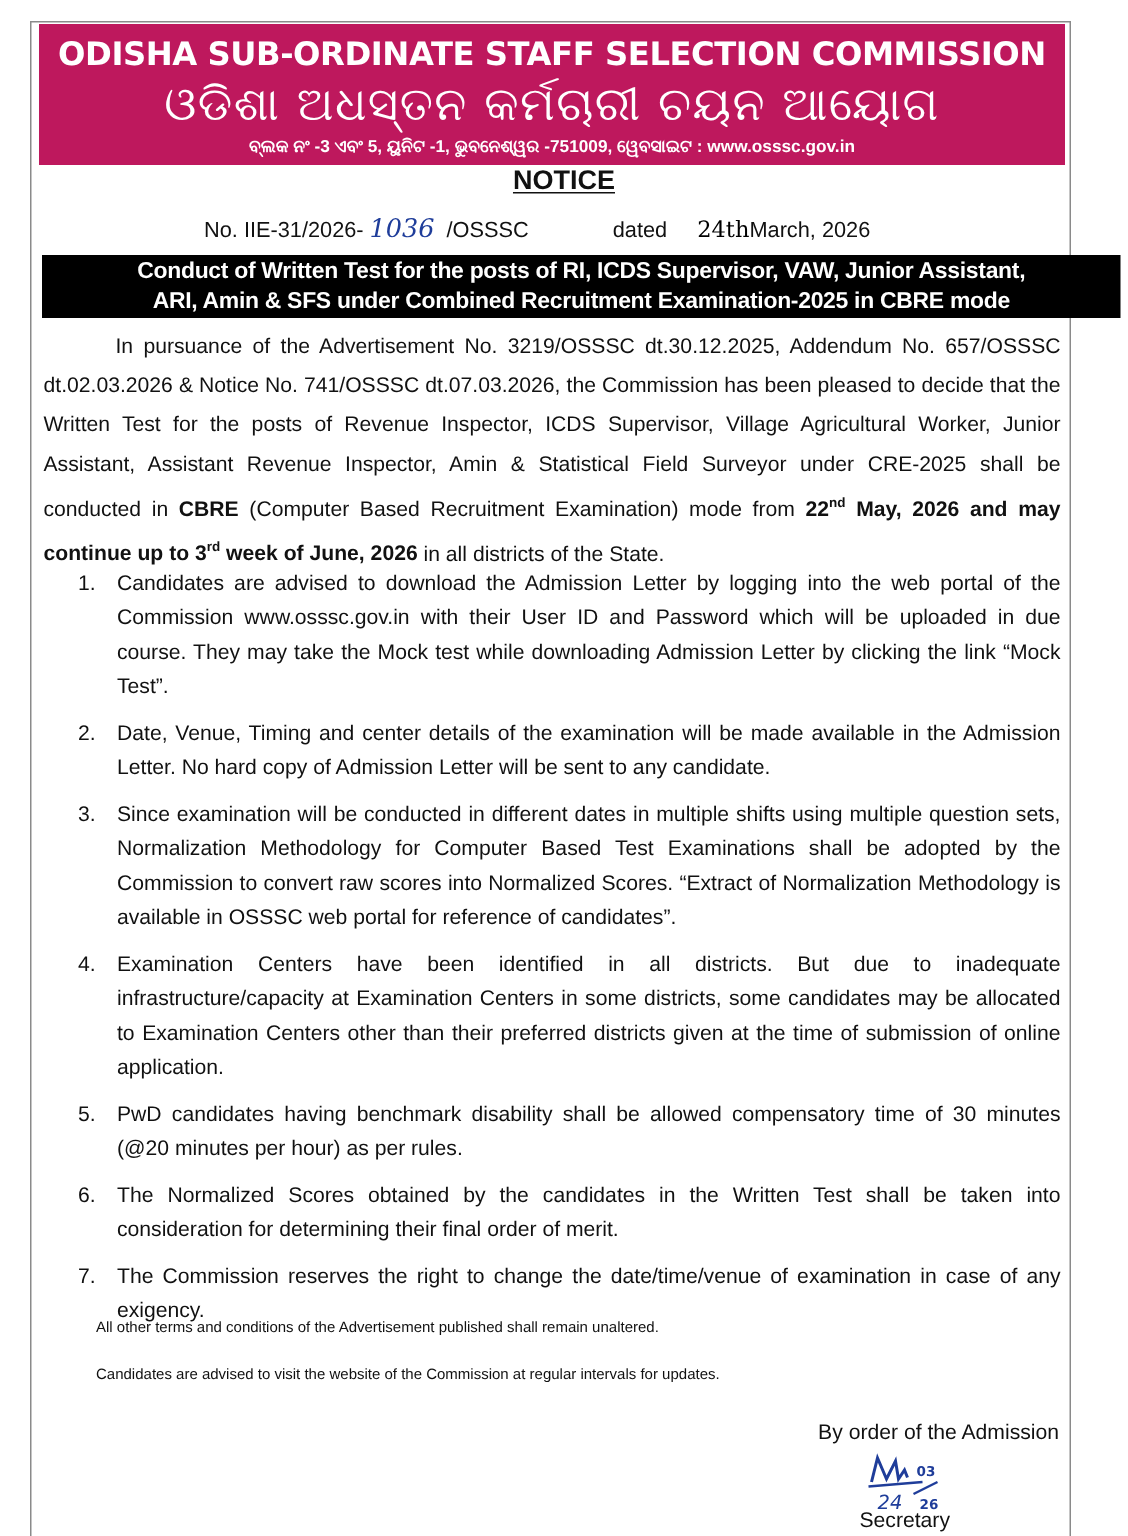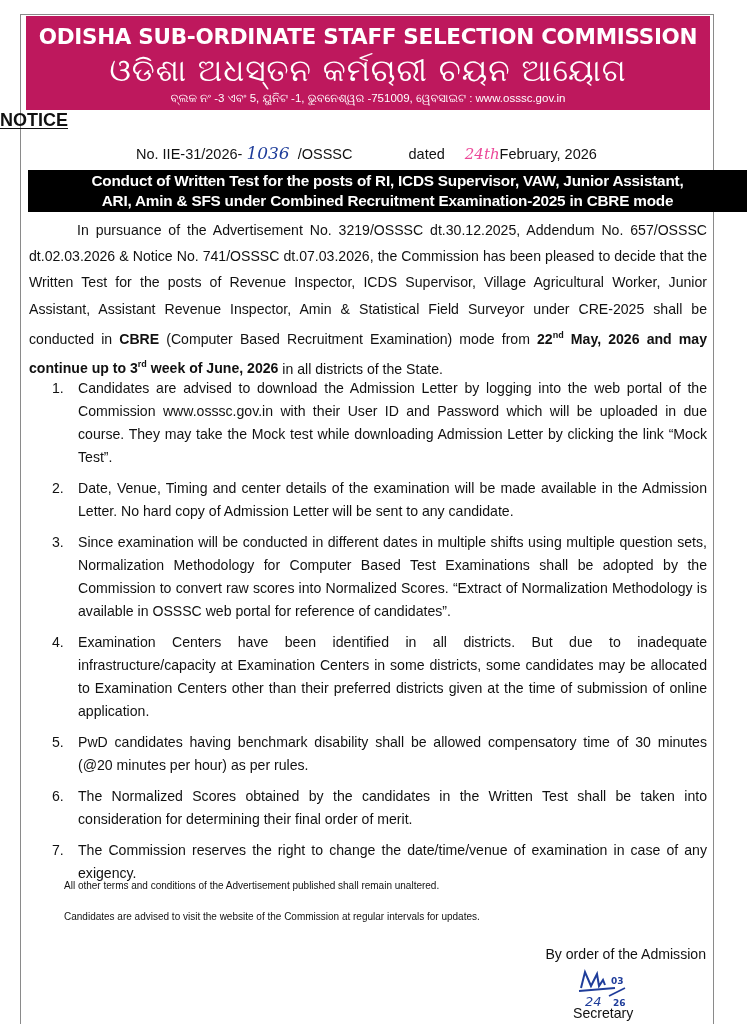--- a/index.html
+++ b/index.html
@@ -1,27 +1,27 @@
 <!DOCTYPE html>
 <html><head>
 <meta charset="utf-8">
 <style>
   html, body { margin: 0; padding: 0; background: #ffffff; }
   body { width: 752px; height: 1024px; position: relative; overflow: hidden; font-family: "Liberation Sans", sans-serif; color: #111; }
   .frame { position: absolute; left: 20px; top: 14px; width: 694px; height: 1030px; border: 1.5px solid #8a8a8a; box-sizing: border-box; }
   .header { position: absolute; left: 26px; top: 16px; width: 684px; height: 94px; background: #be185d; color: #fff; text-align: center; }
   .header .en { font-family: "DejaVu Sans", sans-serif; font-weight: bold; font-size: 21.5px; letter-spacing: -0.3px; margin-top: 8px; line-height: 26px; }
   .header .or { font-family: "DejaVu Sans", sans-serif; font-size: 31px; line-height: 38px; margin-top: 1px; letter-spacing: 1px; }
-  .header .addr { font-size: 11.5px; font-weight: normal; line-height: 16px; margin-top: 1px; }
-  .notice-title { position: absolute; left: 0; width: 752px; top: 110px; text-align: left; font-weight: bold; font-size: 18px; }
+  .header .addr { font-size: 11.5px; font-weight: bold; line-height: 16px; margin-top: 1px; }
+  .notice-title { position: absolute; left: 0; width: 752px; top: 110px; text-align: center; font-weight: bold; font-size: 18px; }
   .notice-title span { text-decoration: underline; text-underline-offset: 2px; }
   .ref { position: absolute; top: 143px; left: 136px; font-size: 14.5px; }
   .ref .hand { font-family: "DejaVu Serif", serif; font-style: italic; color: #1f3d9a; font-size: 17px; margin: 0 8px 0 4px; }
   .ref .dated { margin-left: 52px; }
-  .ref .hand2 { font-family: "DejaVu Serif", serif; font-style: italic; color: #ec4899; font-size: 15px; margin-left: 16px; }
+  .ref .hand2 { font-family: "DejaVu Serif", serif; color: #000000; font-size: 15px; margin-left: 16px; }
   .subject { position: absolute; left: 28px; top: 170px; width: 719px; height: 42px; background: #000; color: #fff; text-align: center; font-weight: bold; font-size: 15.3px; line-height: 20px; padding-top: 1px; box-sizing: border-box; letter-spacing: -0.2px; }
   .intro { position: absolute; left: 29px; top: 217px; width: 678px; font-size: 14.1px; line-height: 26.2px; text-align: justify; }
   .intro p { margin: 0; text-indent: 48px; }
   .list { position: absolute; left: 52px; top: 377px; width: 655px; margin: 0; padding: 0; list-style: none; font-size: 14.1px; line-height: 23px; }
   .list li { position: relative; padding-left: 26px; text-align: justify; margin-bottom: 8px; }
   .list li .num { position: absolute; left: 0; top: 0; }
   .closing { position: absolute; left: 64px; width: 630px; font-size: 10px; }
   .c1 { top: 880px; }
   .c2 { top: 911px; }
   .order { position: absolute; right: 46px; top: 946px; font-size: 14.1px; }
@@ -39,21 +39,21 @@
   <div class="addr">ବ୍ଲକ ନଂ -3 ଏବଂ 5, ୟୁନିଟ -1, ଭୁବନେଶ୍ୱର -751009, ୱେବସାଇଟ : www.osssc.gov.in</div>
 </div>
 
 <div class="notice-title">
   <span>NOTICE</span>
 </div>
 
 <div class="ref">
   <span>No. IIE-31/2026-</span><span class="hand">1036</span><span>/OSSSC</span>
   <span class="dated">dated</span>
-  <span class="hand2">24th</span><span>February, 2026</span>
+  <span class="hand2">24th</span><span>March, 2026</span>
 </div>
 
 <div class="subject">
   <div>Conduct of Written Test for the posts of RI, ICDS Supervisor, VAW, Junior Assistant,</div>
   <div>ARI, Amin &amp; SFS under Combined Recruitment Examination-2025 in CBRE mode</div>
 </div>
 
 <div class="intro">
   <p><span>In pursuance of the Advertisement No. 3219/OSSSC dt.30.12.2025, Addendum No. 657/OSSSC dt.02.03.2026 &amp; Notice No. 741/OSSSC dt.07.03.2026, the Commission has been pleased to decide that the Written Test for the posts of Revenue Inspector, ICDS Supervisor, Village Agricultural Worker, Junior Assistant, Assistant Revenue Inspector, Amin &amp; Statistical Field Surveyor under CRE-2025 shall be conducted in </span><b>CBRE</b><span> (Computer Based Recruitment Examination) mode from </span><b><span>22</span><sup style="font-size:9px">nd</sup><span> May, 2026 and may continue up to 3</span><sup style="font-size:9px">rd</sup><span> week of June, 2026</span></b><span> in all districts of the State.</span></p>
 </div>

